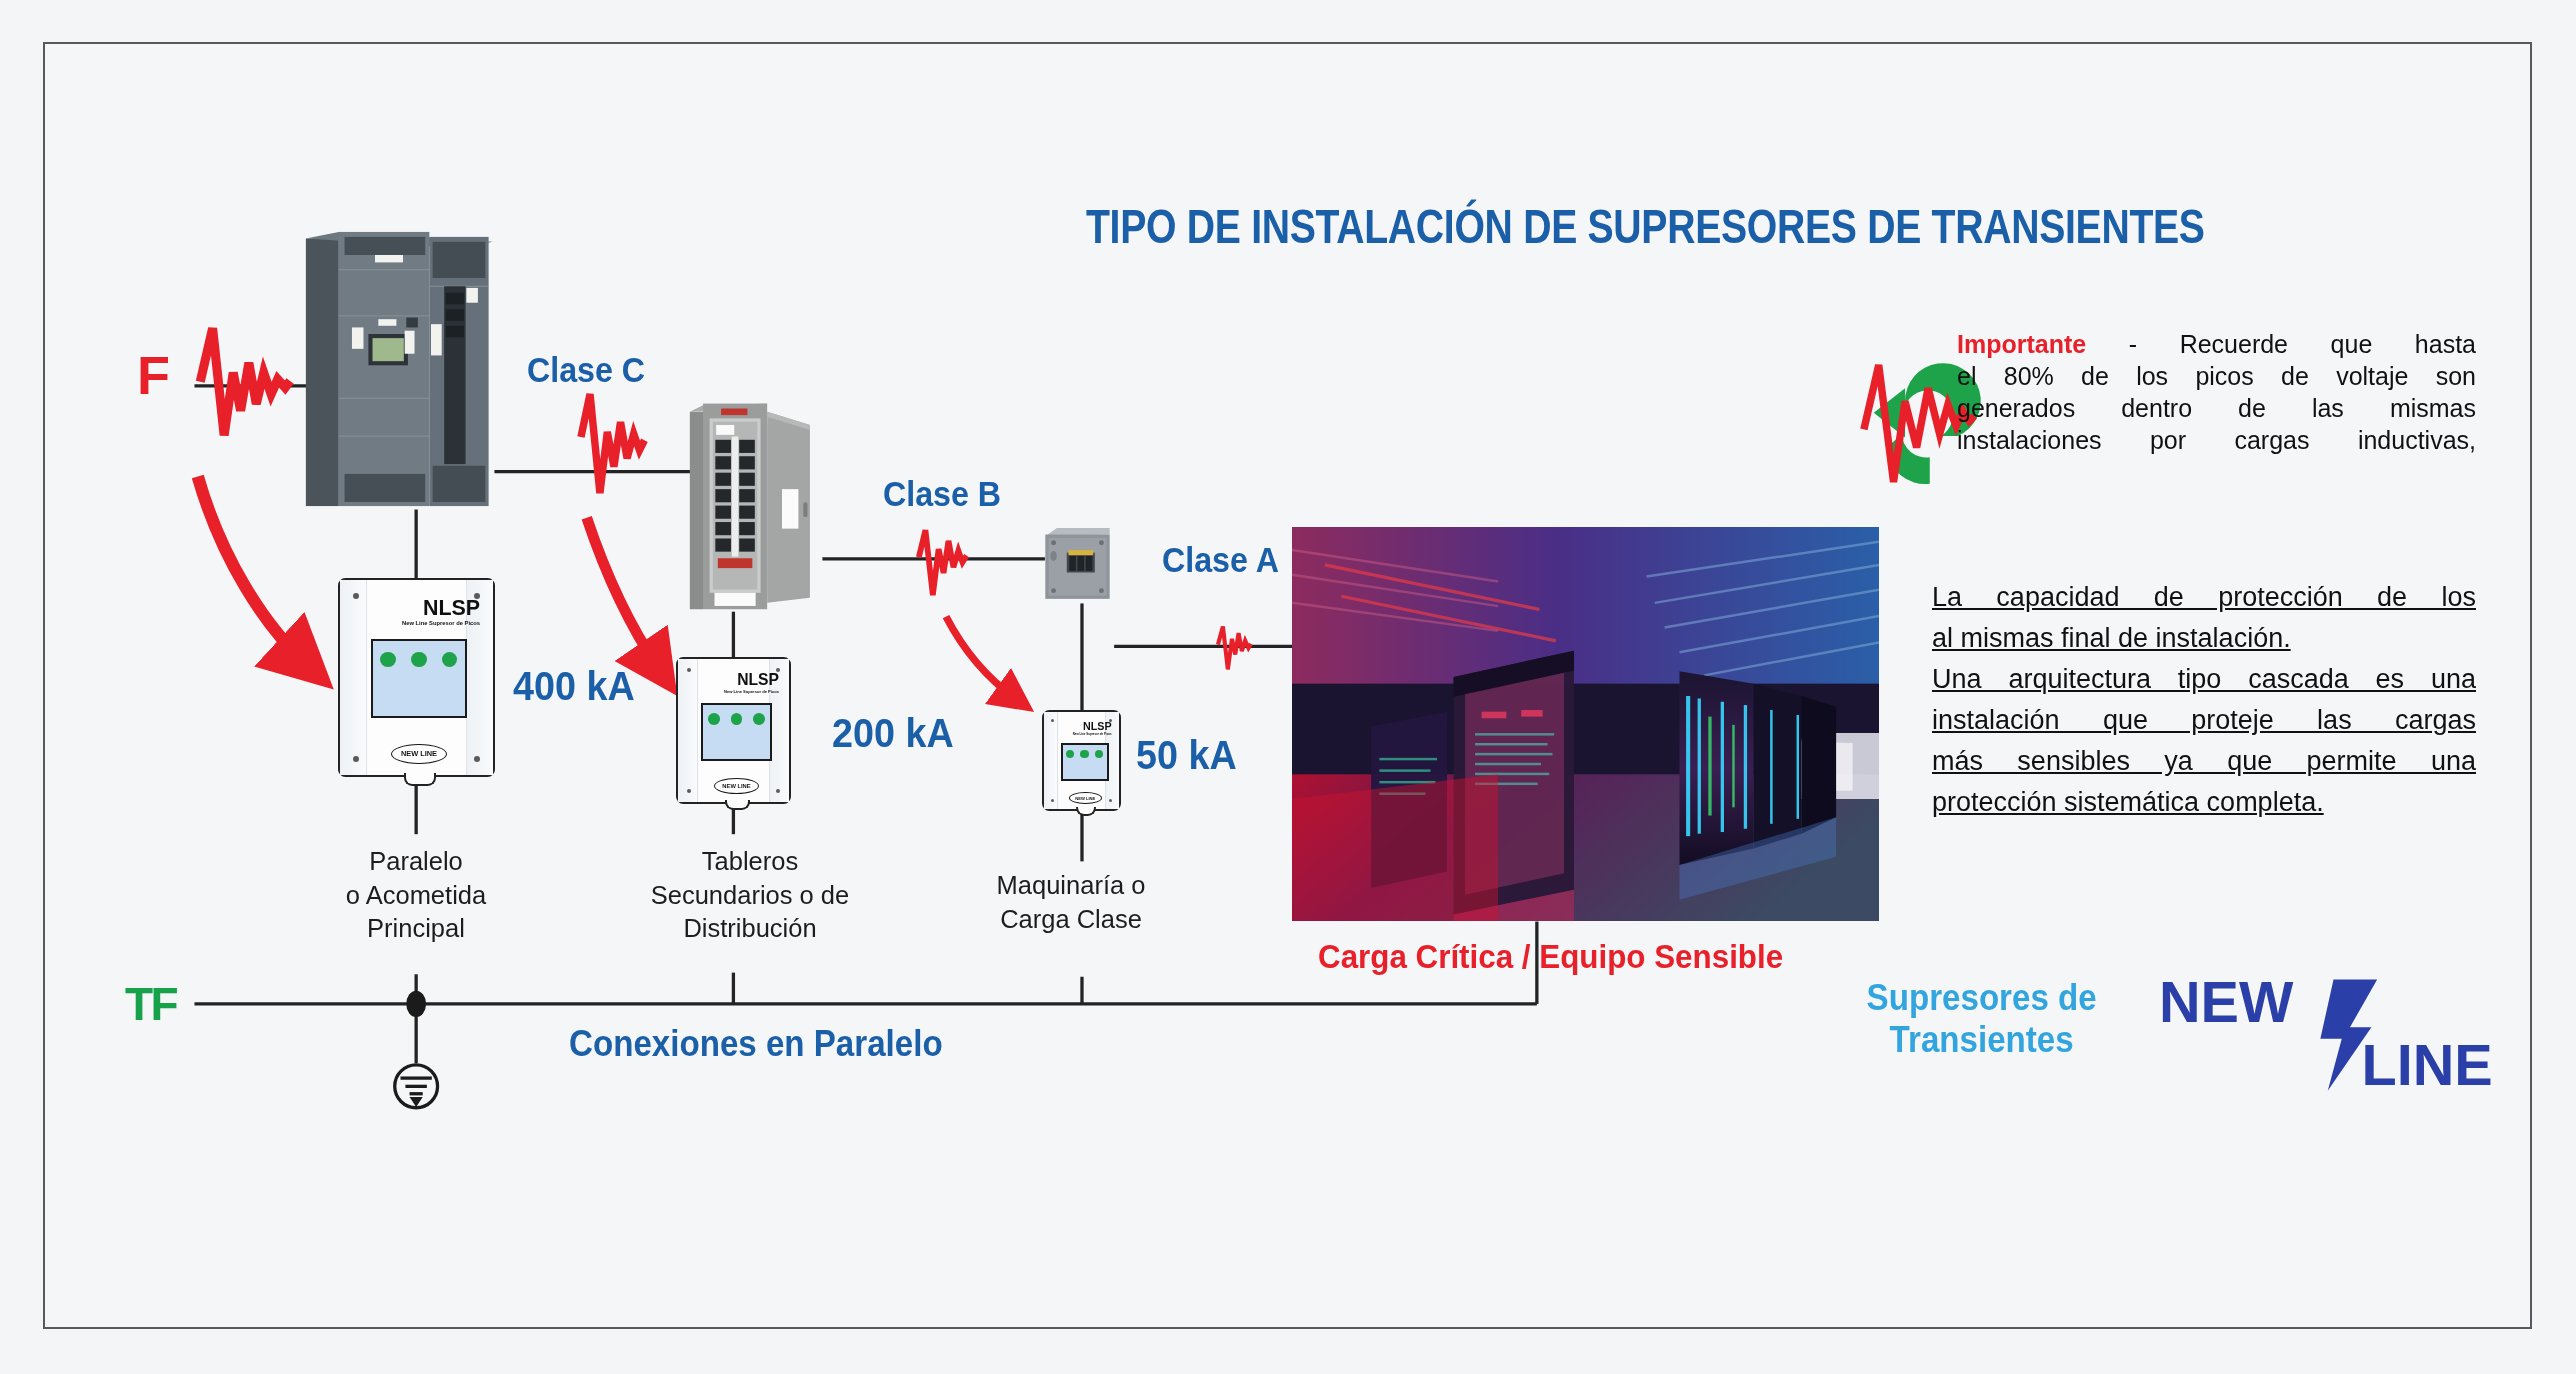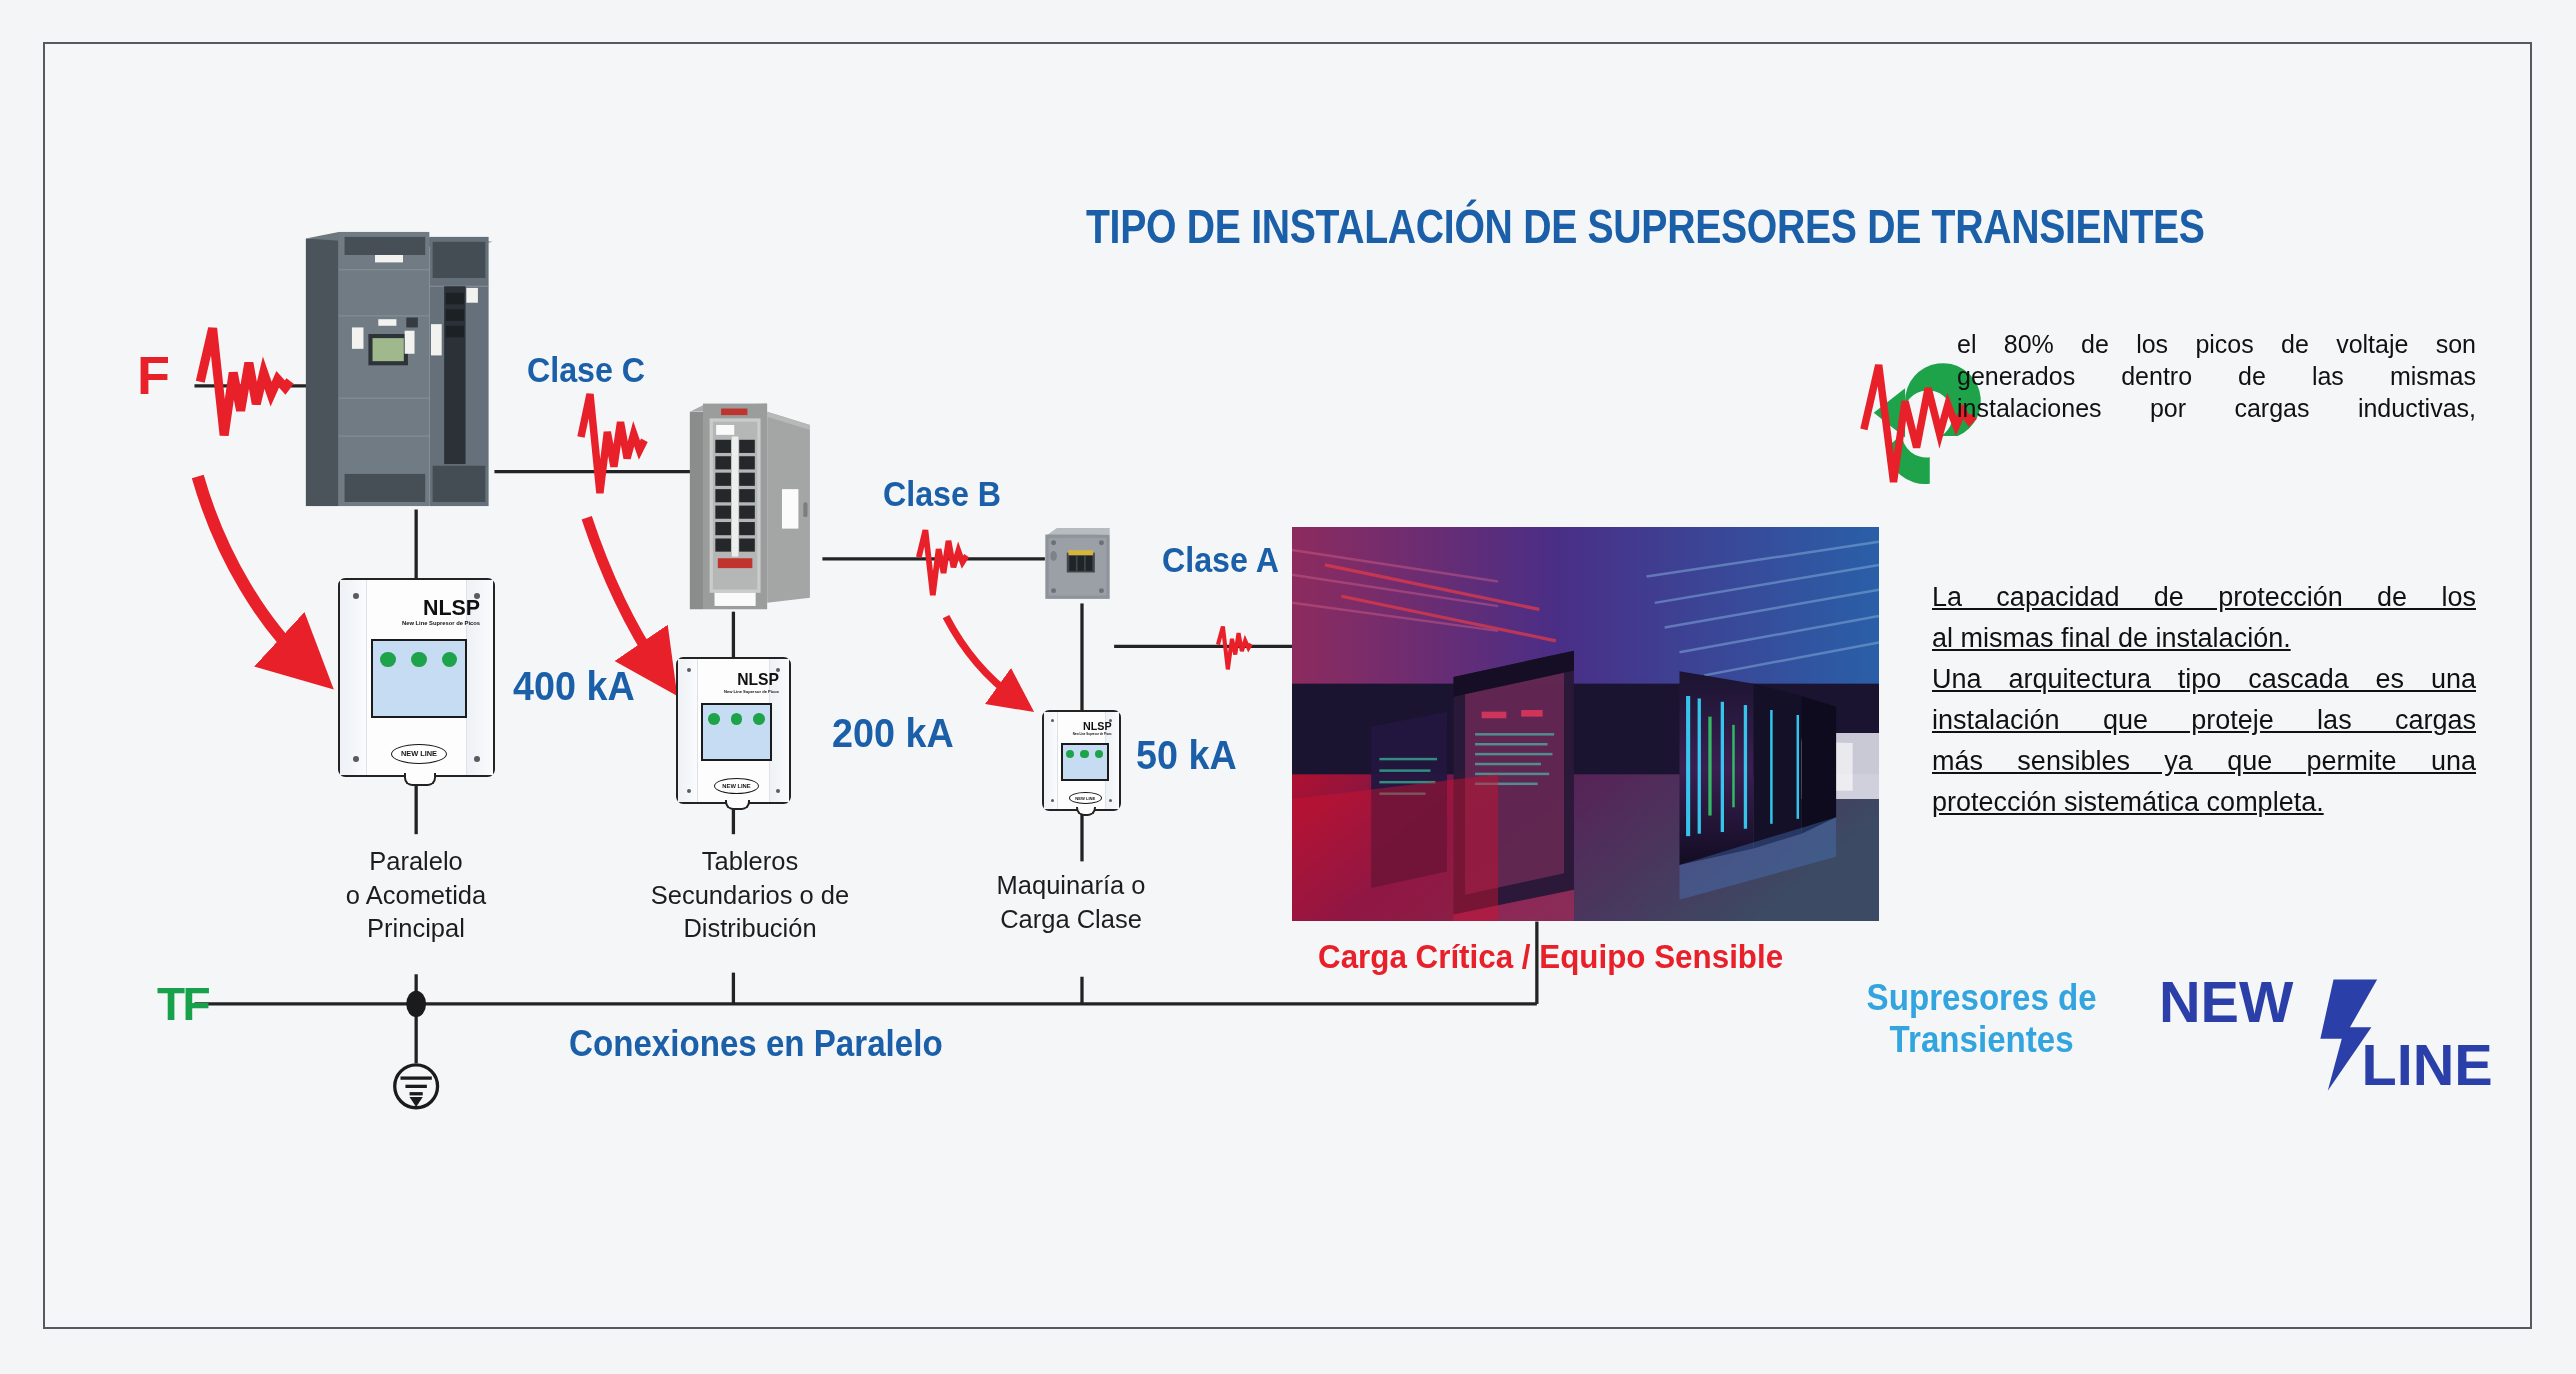--- a/index.html
+++ b/index.html
@@ -53,21 +53,21 @@
   #ka50 {left:1136px;top:732px;font-size:41px;transform:scaleX(.92);}
   #paralelo{left:569px;top:1023px;font-size:36px;transform:scaleX(.92);}
   #cargacrit{left:1318px;top:938px;font-size:33px;color:#e8202a;
              font-family:"Liberation Sans Narrow","Liberation Sans",sans-serif;
              font-weight:bold;white-space:nowrap;transform:scaleX(.95);
              transform-origin:left top;}
 
   #flabel{left:137px;top:344px;font-size:54px;font-weight:bold;color:#e8202a;
           font-family:"Liberation Sans",sans-serif;}
   #tflabel{left:125px;top:977px;font-size:46px;font-weight:bold;color:#16a24a;
-           font-family:"Liberation Sans",sans-serif;letter-spacing:-2.5px;margin-left:32px;}
+           font-family:"Liberation Sans",sans-serif;letter-spacing:-2.5px;}
 
   
   .cap{font-size:25.5px;color:#1d1d1d;line-height:1.32;text-align:center;
        font-family:"Liberation Sans",sans-serif;}
   #cap1{left:280px;top:845px;width:272px;}
   #cap2{left:610px;top:845px;width:280px;}
   #cap3{left:935px;top:869px;width:272px;}
 
   
   #wires{left:0;top:0;width:2576px;height:1375px;pointer-events:none;}
@@ -474,20 +474,24 @@
     <path d="M126,104 A46,46 0 1,0 62,62 L62,46 L24,76 L62,106 L62,90
              A30,30 0 1,1 106,104 z" fill="#1ea34a"></path>
     <path d="M40,118 a46,46 0 0,0 52,44 L92,130 a30,30 0 0,1 -34,-28 z" fill="#1ea34a"></path>
     <g fill="none" stroke="#e8202a" stroke-width="9">
       <path d="M12,96 L30,18 L48,160 L62,62 L76,118 L90,46 L104,102 L114,66
                L124,92 L132,74 L140,86 L146,80"></path>
     </g>
   </svg>
 
   <div class="abs" id="importante">
+    <span class="jline">
+      <b>Importante</b>
+      <span>- Recuerde que hasta</span>
+    </span>
     <span class="jline">el 80% de los picos de voltaje son</span>
     <span class="jline">generados dentro de las mismas</span>
     <span class="jline">instalaciones por cargas inductivas,</span>
   </div>
 
   <div class="abs" id="para2">
     <span class="pline">La capacidad de protección de los</span>
     <span class="pend">al mismas final de instalación.</span>
     <span class="pline">Una arquitectura tipo cascada es una</span>
     <span class="pline">instalación que proteje las cargas</span>

